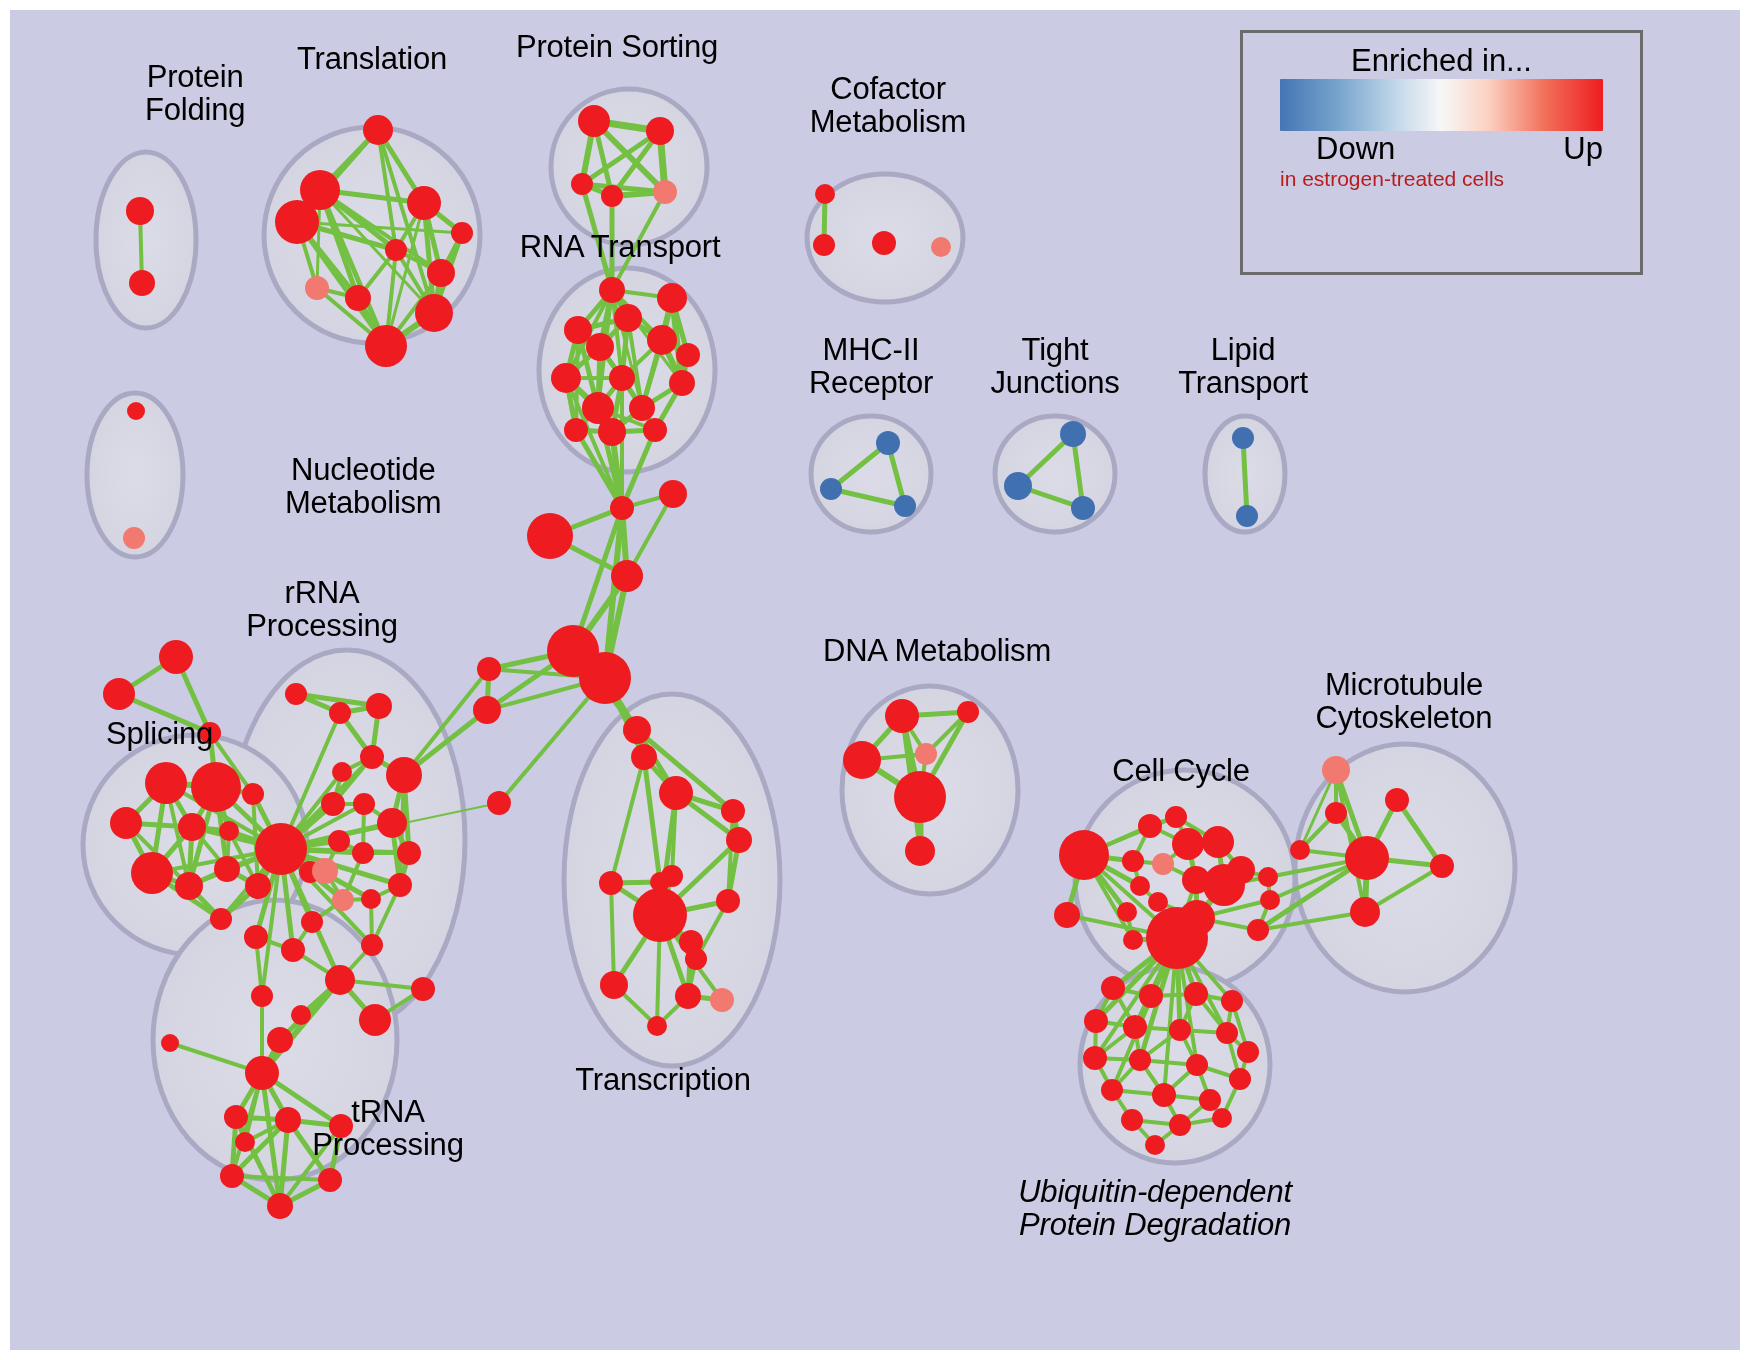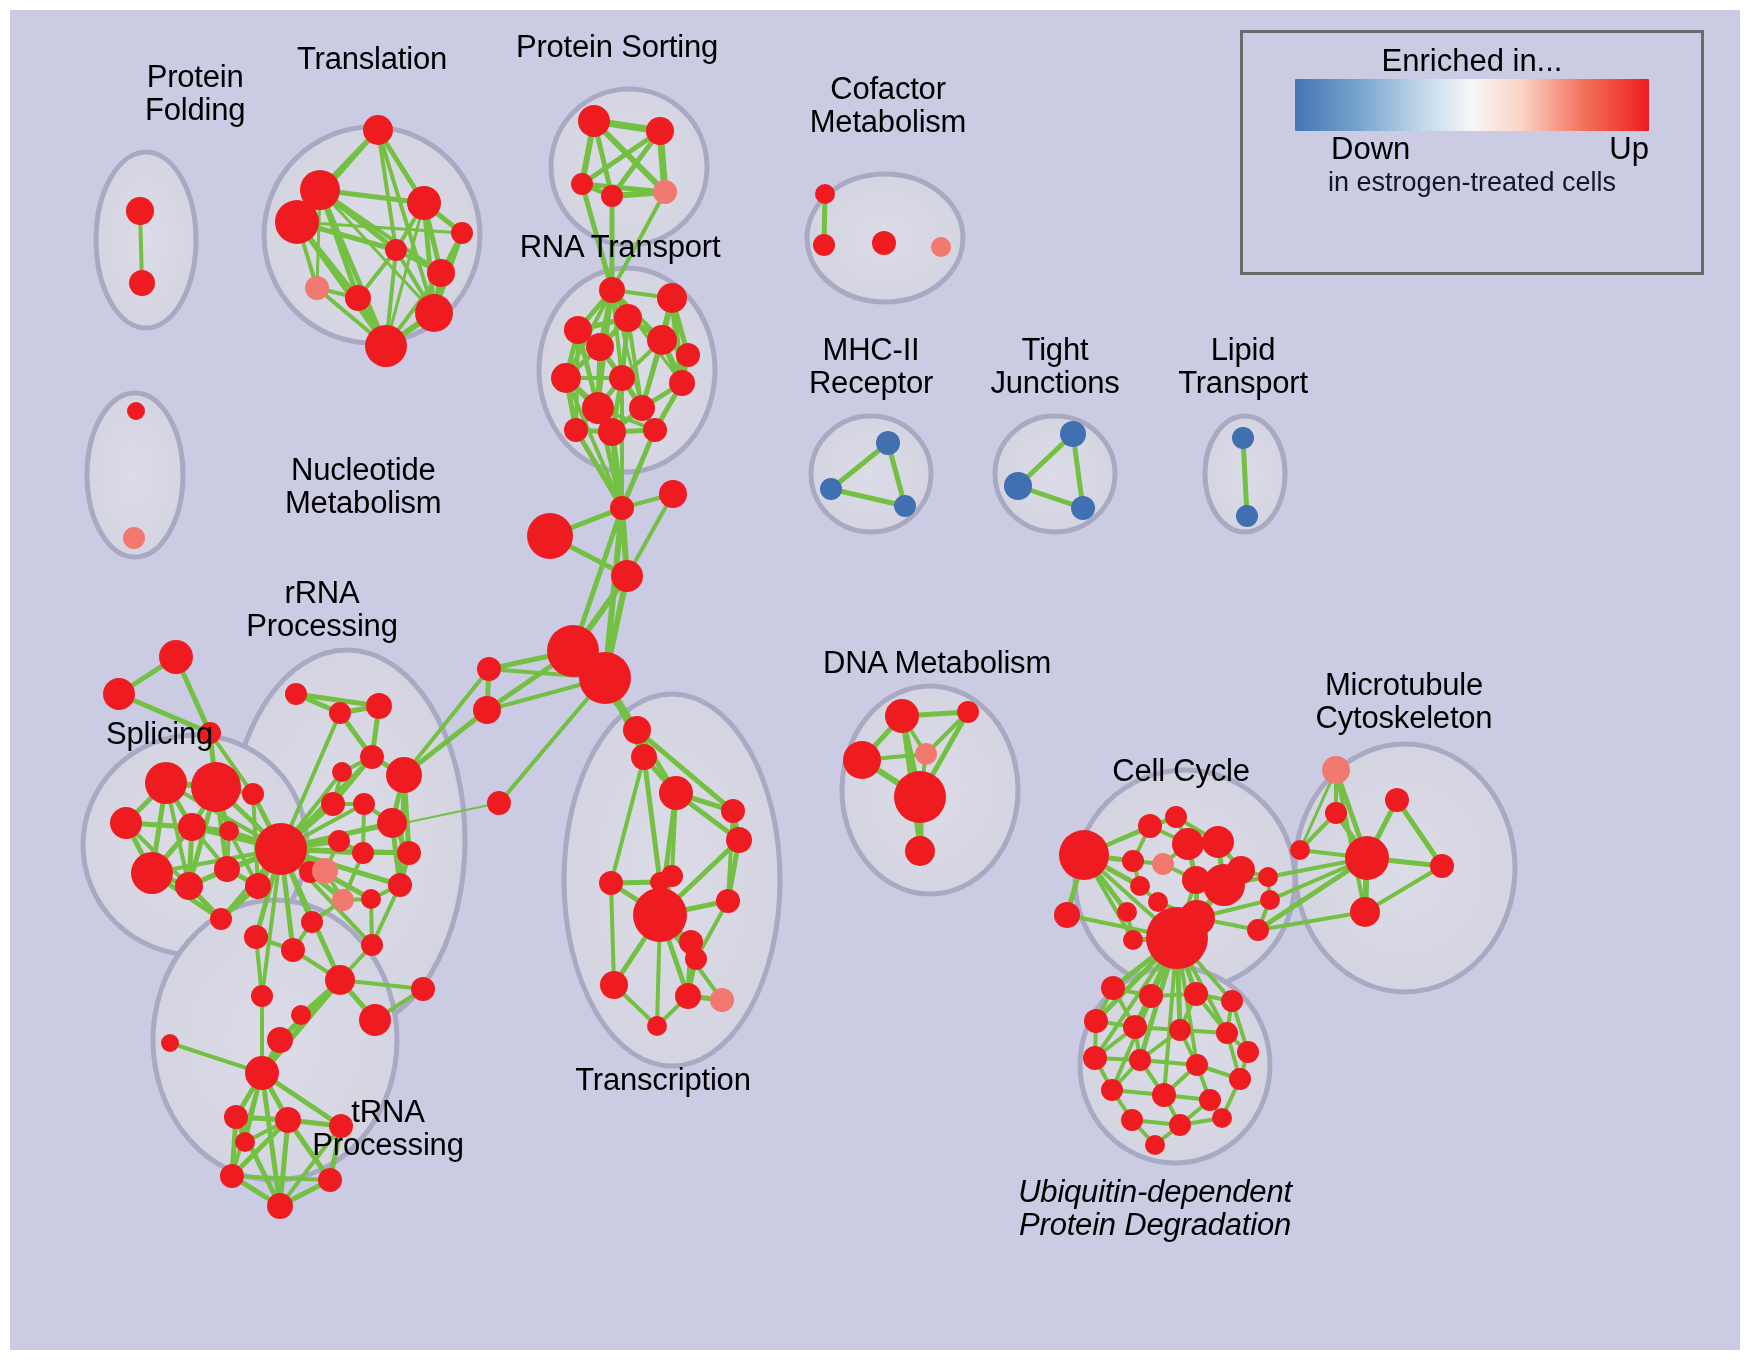--- a/index.html
+++ b/index.html
@@ -20,21 +20,21 @@
   }
   #legend .title{
     text-align:center;font-size:31px;color:#000;
     font-family:"Liberation Sans","DejaVu Sans",sans-serif;
   }
   #legend .bar{
     height:52px;border-radius:1px;
     background:linear-gradient(to right,#4575b4 0%,#77a4cd 18%,#c2d8ea 36%,#f7f7f7 50%,#fbd3c4 64%,#f2705a 82%,#ee1c20 100%);
   }
   #legend .ends{display:flex;justify-content:space-between;font-size:31px;color:#000;margin-left:36px;}
-  #legend .sub{text-align:center;font-size:27px;color:#0f172a;line-height:1.15;}
+  #legend .sub{font-size:21px;color:#b91c1c;line-height:1.15;}
 </style>
 </head>
 <body>
 
 <div id="stage">
   <div id="canvas-bg"></div>
 
   <svg id="net" viewBox="0 0 1750 1360" preserveAspectRatio="none">
     <defs>
       <radialGradient id="hullgrad" cx="50%" cy="50%" r="62%">
@@ -673,33 +673,33 @@
       <div class="cluster-label c" style="left: 871px; top: 333px;">MHC-II
 Receptor</div>
       <div class="cluster-label c" style="left: 1055px; top: 333px;">Tight
 Junctions</div>
       <div class="cluster-label c" style="left: 1243px; top: 333px;">Lipid
 Transport</div>
       <div class="cluster-label l" style="left: 285px; top: 453px;">Nucleotide
 Metabolism</div>
       <div class="cluster-label c" style="left: 322px; top: 576px;">rRNA
 Processing</div>
-      <div class="cluster-label c" style="left: 937px; top: 634px; margin-top: 12px;">DNA Metabolism</div>
+      <div class="cluster-label c" style="left: 937px; top: 634px;">DNA Metabolism</div>
       <div class="cluster-label l" style="left: 62px; top: 717px; margin-left: 44px;">Splicing</div>
       <div class="cluster-label c" style="left: 1404px; top: 668px;">Microtubule
 Cytoskeleton</div>
       <div class="cluster-label c" style="left: 1181px; top: 754px;">Cell Cycle</div>
       <div class="cluster-label c" style="left: 663px; top: 1063px;">Transcription</div>
       <div class="cluster-label c" style="left: 388px; top: 1078px; margin-top: 17px;">tRNA
 Processing</div>
       <div class="cluster-label c" style="left: 1155px; top: 1175px; font-style: italic;">Ubiquitin-dependent
 Protein Degradation</div>
     </div>
 
-  <div id="legend" style="left: 1240px; top: 30px; width: 464px; height: 245px; padding: 10px 52px 8px;">
+  <div id="legend" style="left: 1240px; top: 30px; width: 403px; height: 245px; padding: 10px 37px 8px;">
     <div class="title">Enriched in...</div>
     <div class="bar"></div>
     <div class="ends">
       <span>Down</span>
       <span>Up</span>
     </div>
     <div class="sub">
       <div>in estrogen-treated cells</div>
     </div>
   </div>

